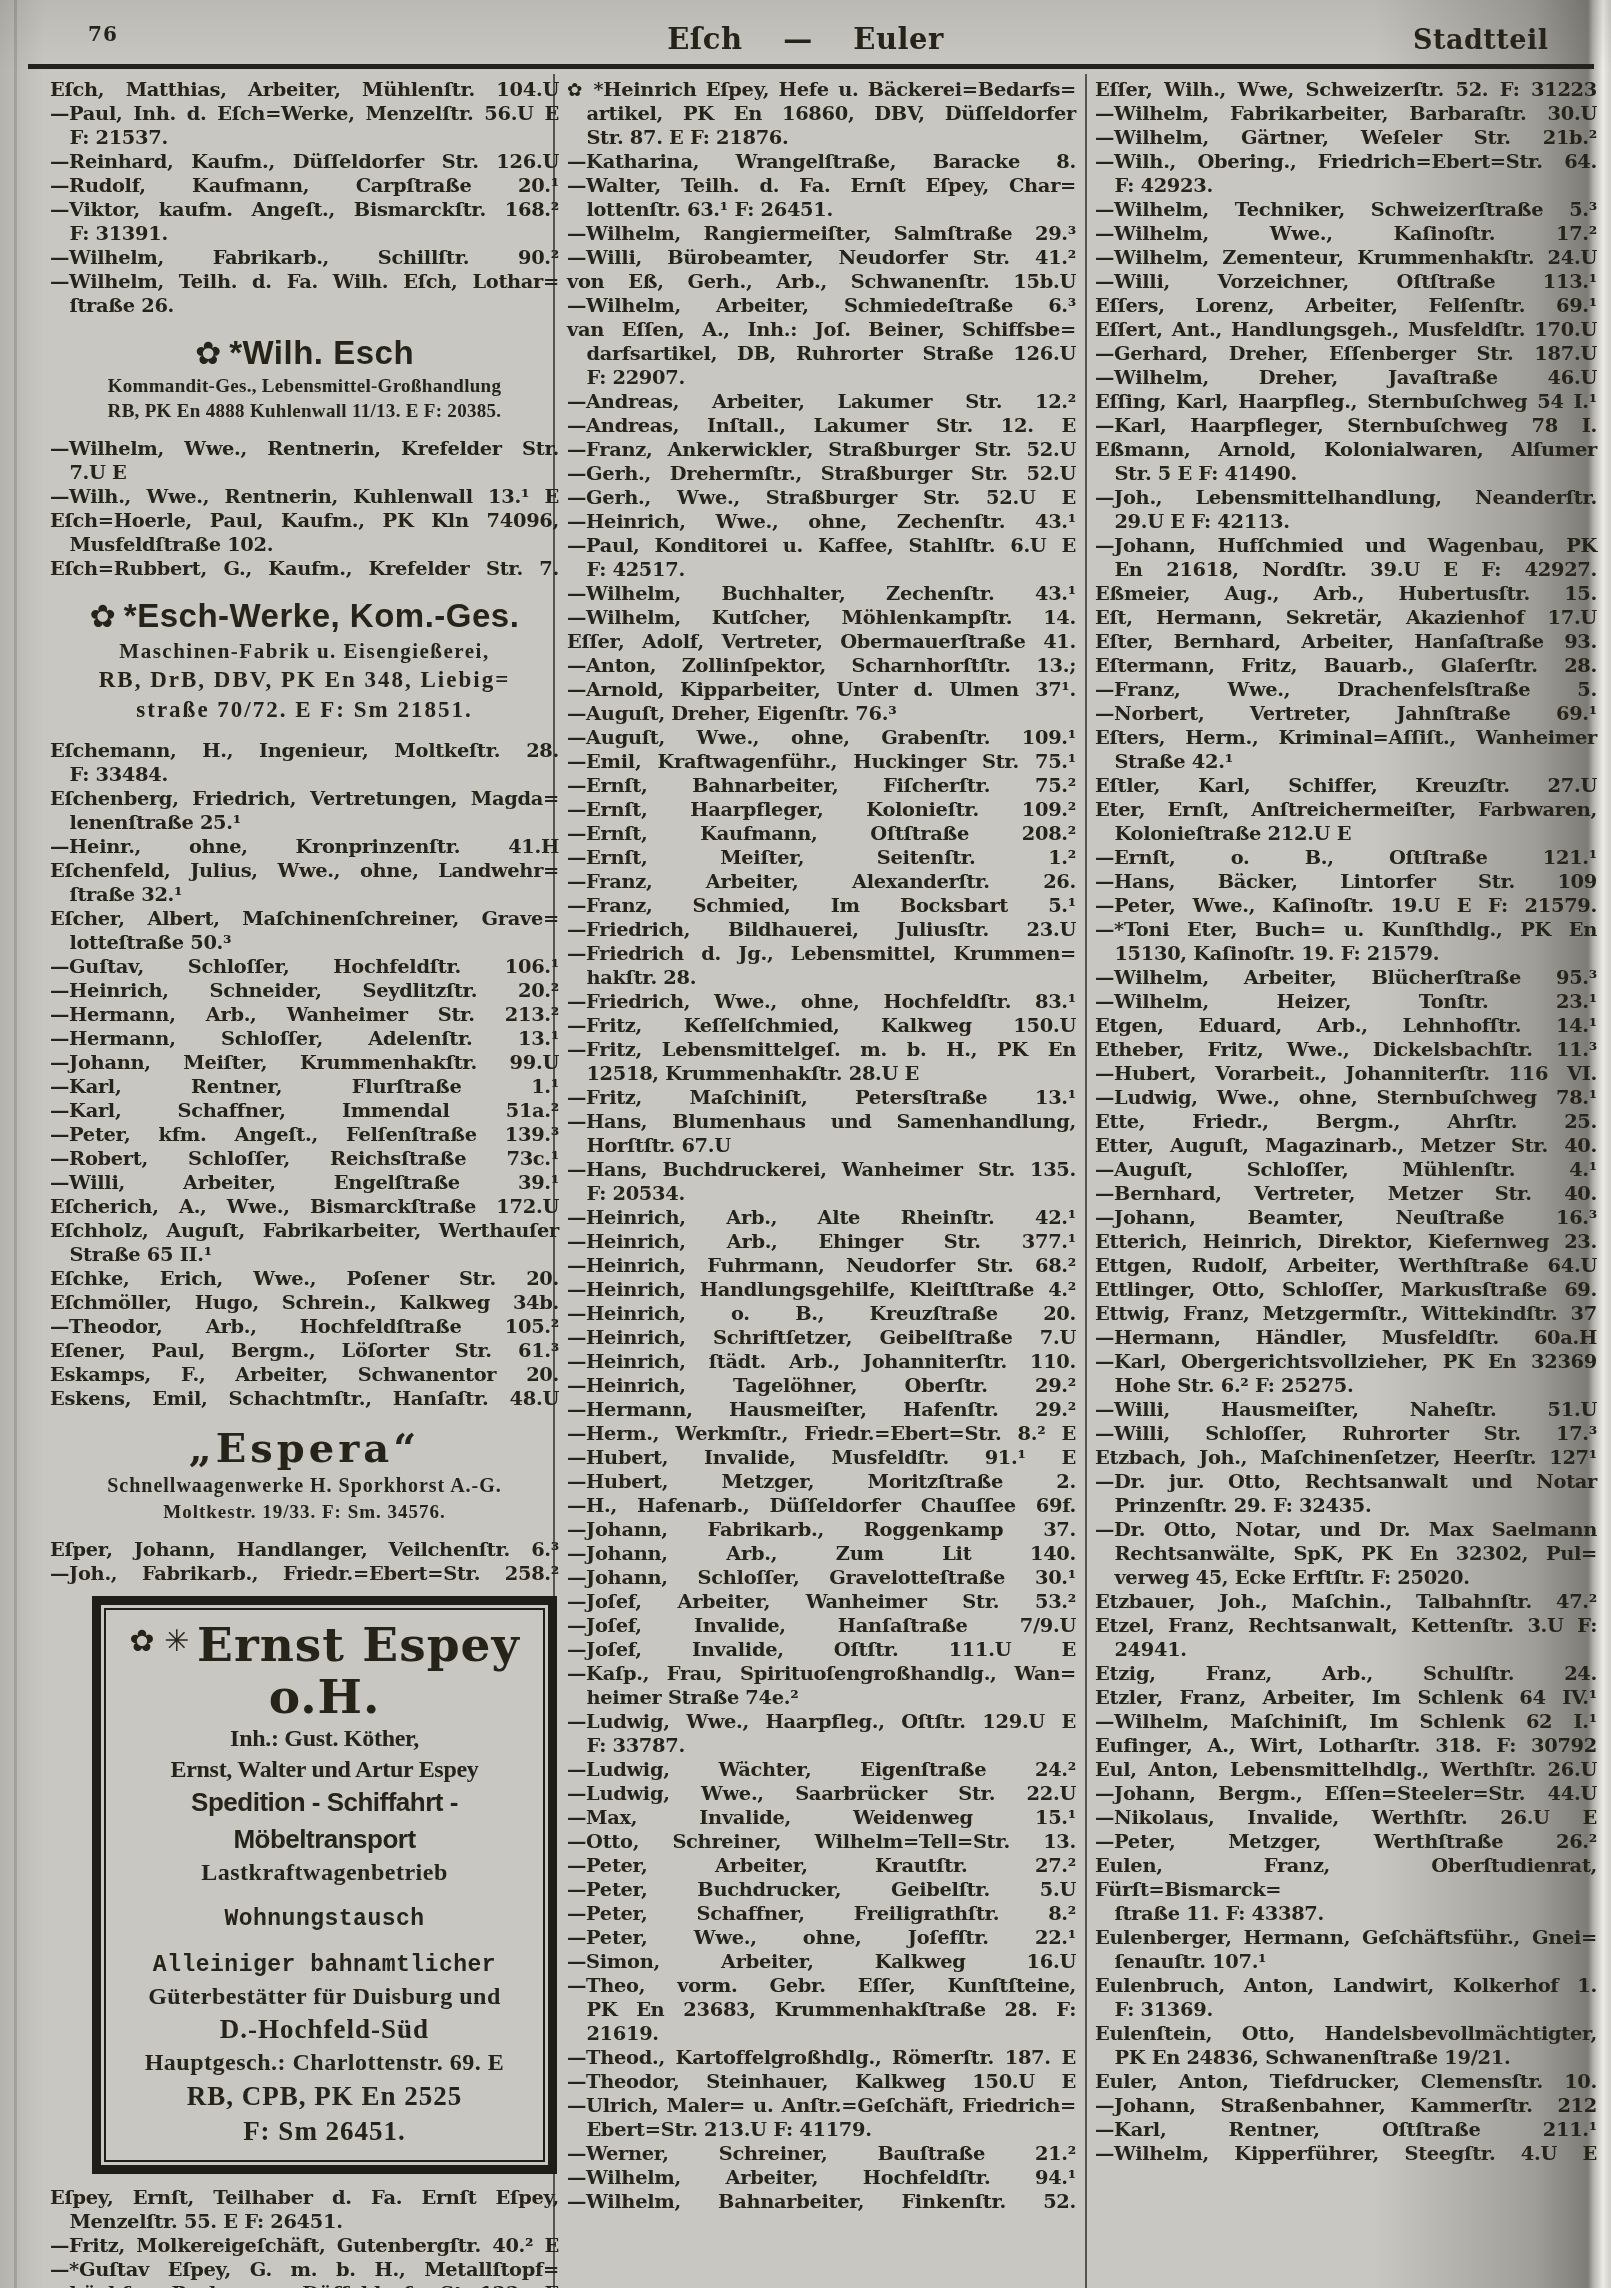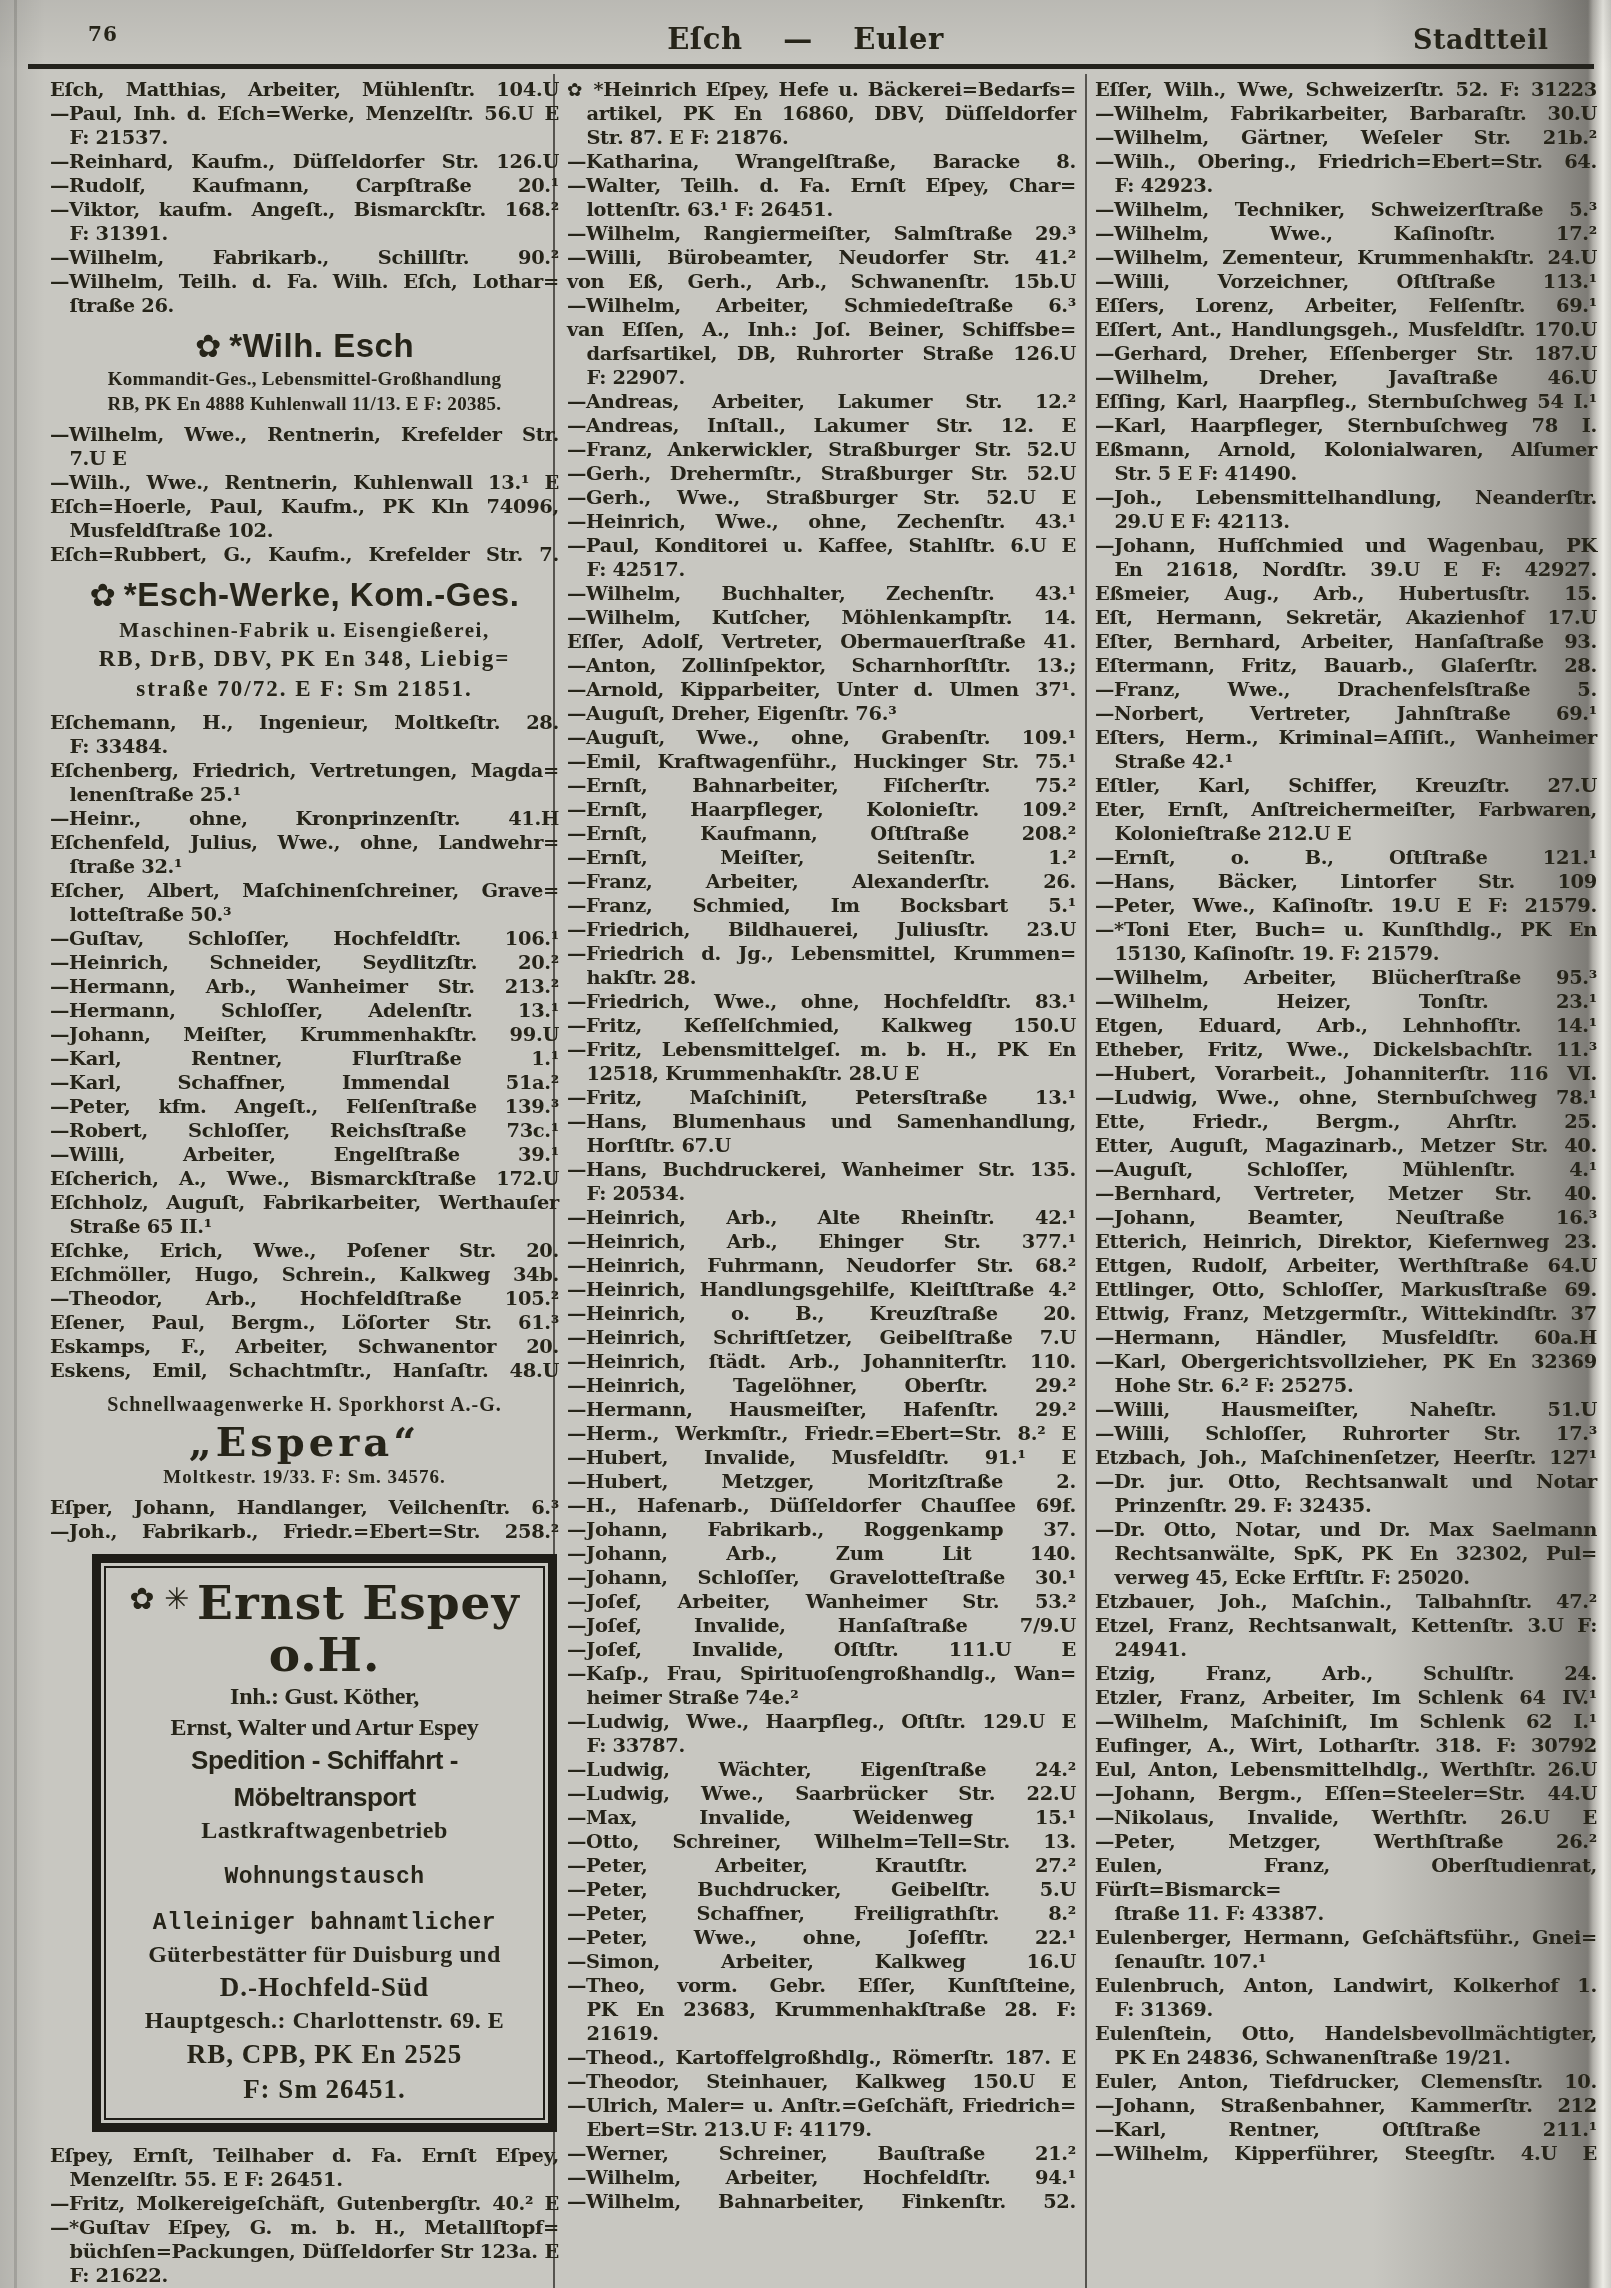--- a/index.html
+++ b/index.html
@@ -27,21 +27,21 @@
   .col2{left:567px;width:509px;line-height:24px;}
   .col3{left:1095px;width:502px;line-height:24px;}
 
   .ln{font-size:19.4px;letter-spacing:-0.3px;}
   .f {text-align:justify;text-align-last:justify;}
   .fl{text-align:left;}
   .c {padding-left:1em;text-align:left;}
   .cj{padding-left:1em;text-align:justify;text-align-last:justify;}
 
   .entry{margin:0;}
-  .adA{text-align:center;margin:7px 0;}
+  .adA{text-align:center;margin:14px 0;}
   .adbox{
     border:9px solid #1f1d18;box-sizing:border-box;
     margin:10px 0 12px 42px;width:465px;
     padding:14px 8px 16px;text-align:center;
     box-shadow:inset 0 0 0 3px #c8c7c1, inset 0 0 0 5px #1f1d18;
   }
   .wreath{font-family:"DejaVu Sans",sans-serif;font-weight:400;margin-right:8px;font-size:0.95em;letter-spacing:0;}
 
   .g1{font-family:"Liberation Sans",sans-serif;font-size:33px;font-weight:700;line-height:1.25;letter-spacing:0.5px;}
   .g2{font-family:"Liberation Serif",serif;font-size:19px;line-height:1.32;letter-spacing:0.3px;}
@@ -189,22 +189,22 @@
         <div class="entry">
           <div class="ln f"><span>Eſener, Paul, Bergm., Löſorter Str. 61.³</span></div>
         </div>
         <div class="entry">
           <div class="ln f"><span>Eskamps, F., Arbeiter, Schwanentor 20.</span></div>
         </div>
         <div class="entry">
           <div class="ln f"><span>Eskens, Emil, Schachtmſtr., Hanſaſtr. 48.U</span></div>
         </div>
         <div class="adA">
+          <div class="ln g5"><span>„Espera“</span></div>
           <div class="ln g6"><span>Schnellwaagenwerke H. Sporkhorst A.-G.</span></div>
-          <div class="ln g5"><span>„Espera“</span></div>
           <div class="ln g7"><span>Moltkestr. 19/33.    F: Sm. 34576.</span></div>
         </div>
         <div class="entry">
           <div class="ln f"><span>Eſper, Johann, Handlanger, Veilchenſtr. 6.³</span></div>
         </div>
         <div class="entry">
           <div class="ln f"><span>—Joh., Fabrikarb., Friedr.=Ebert=Str. 258.²</span></div>
         </div>
         <div class="adbox">
           <div class="ln x1"><span class="wreath">✿ ✳</span><span>Ernst Espey o.H.</span></div>

